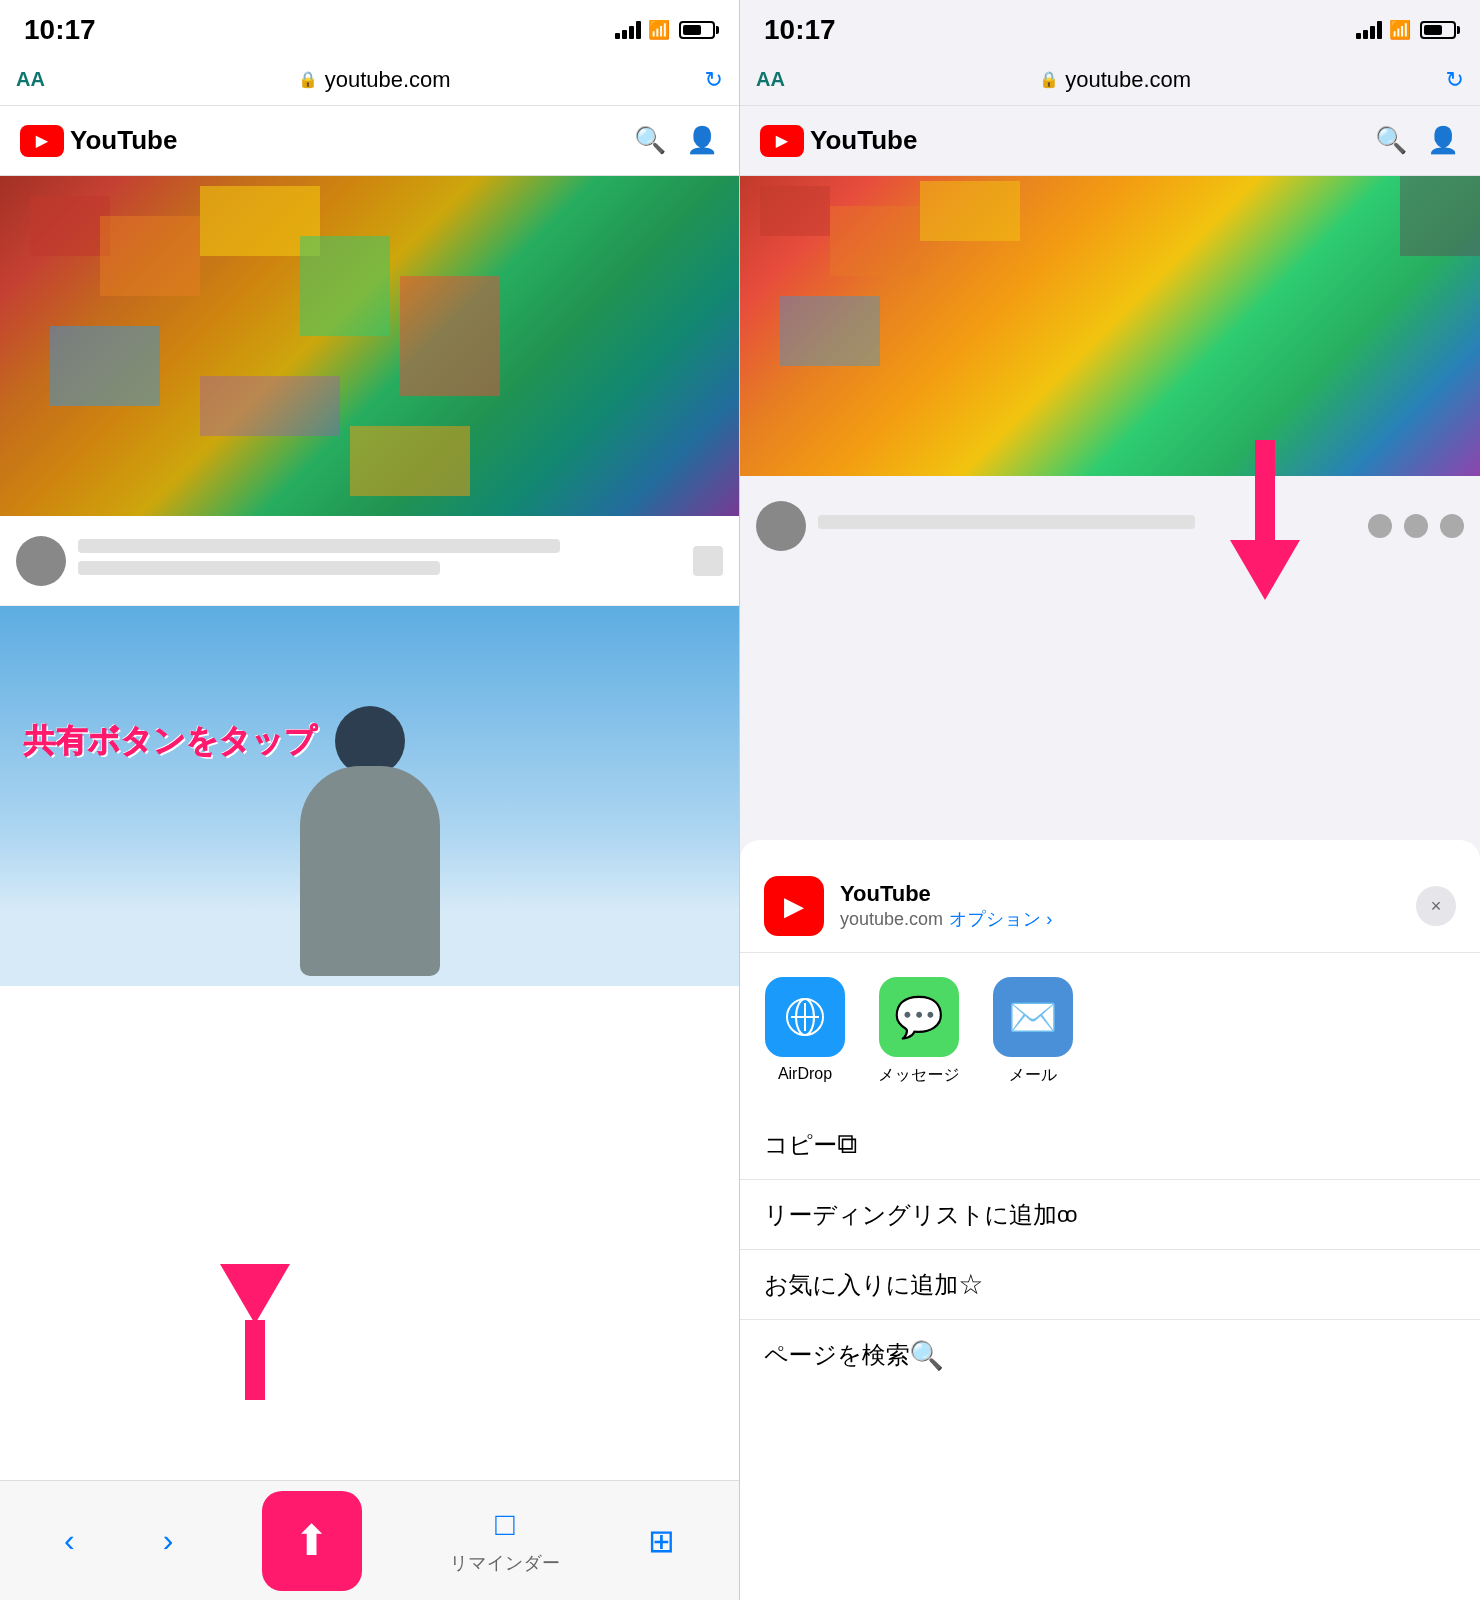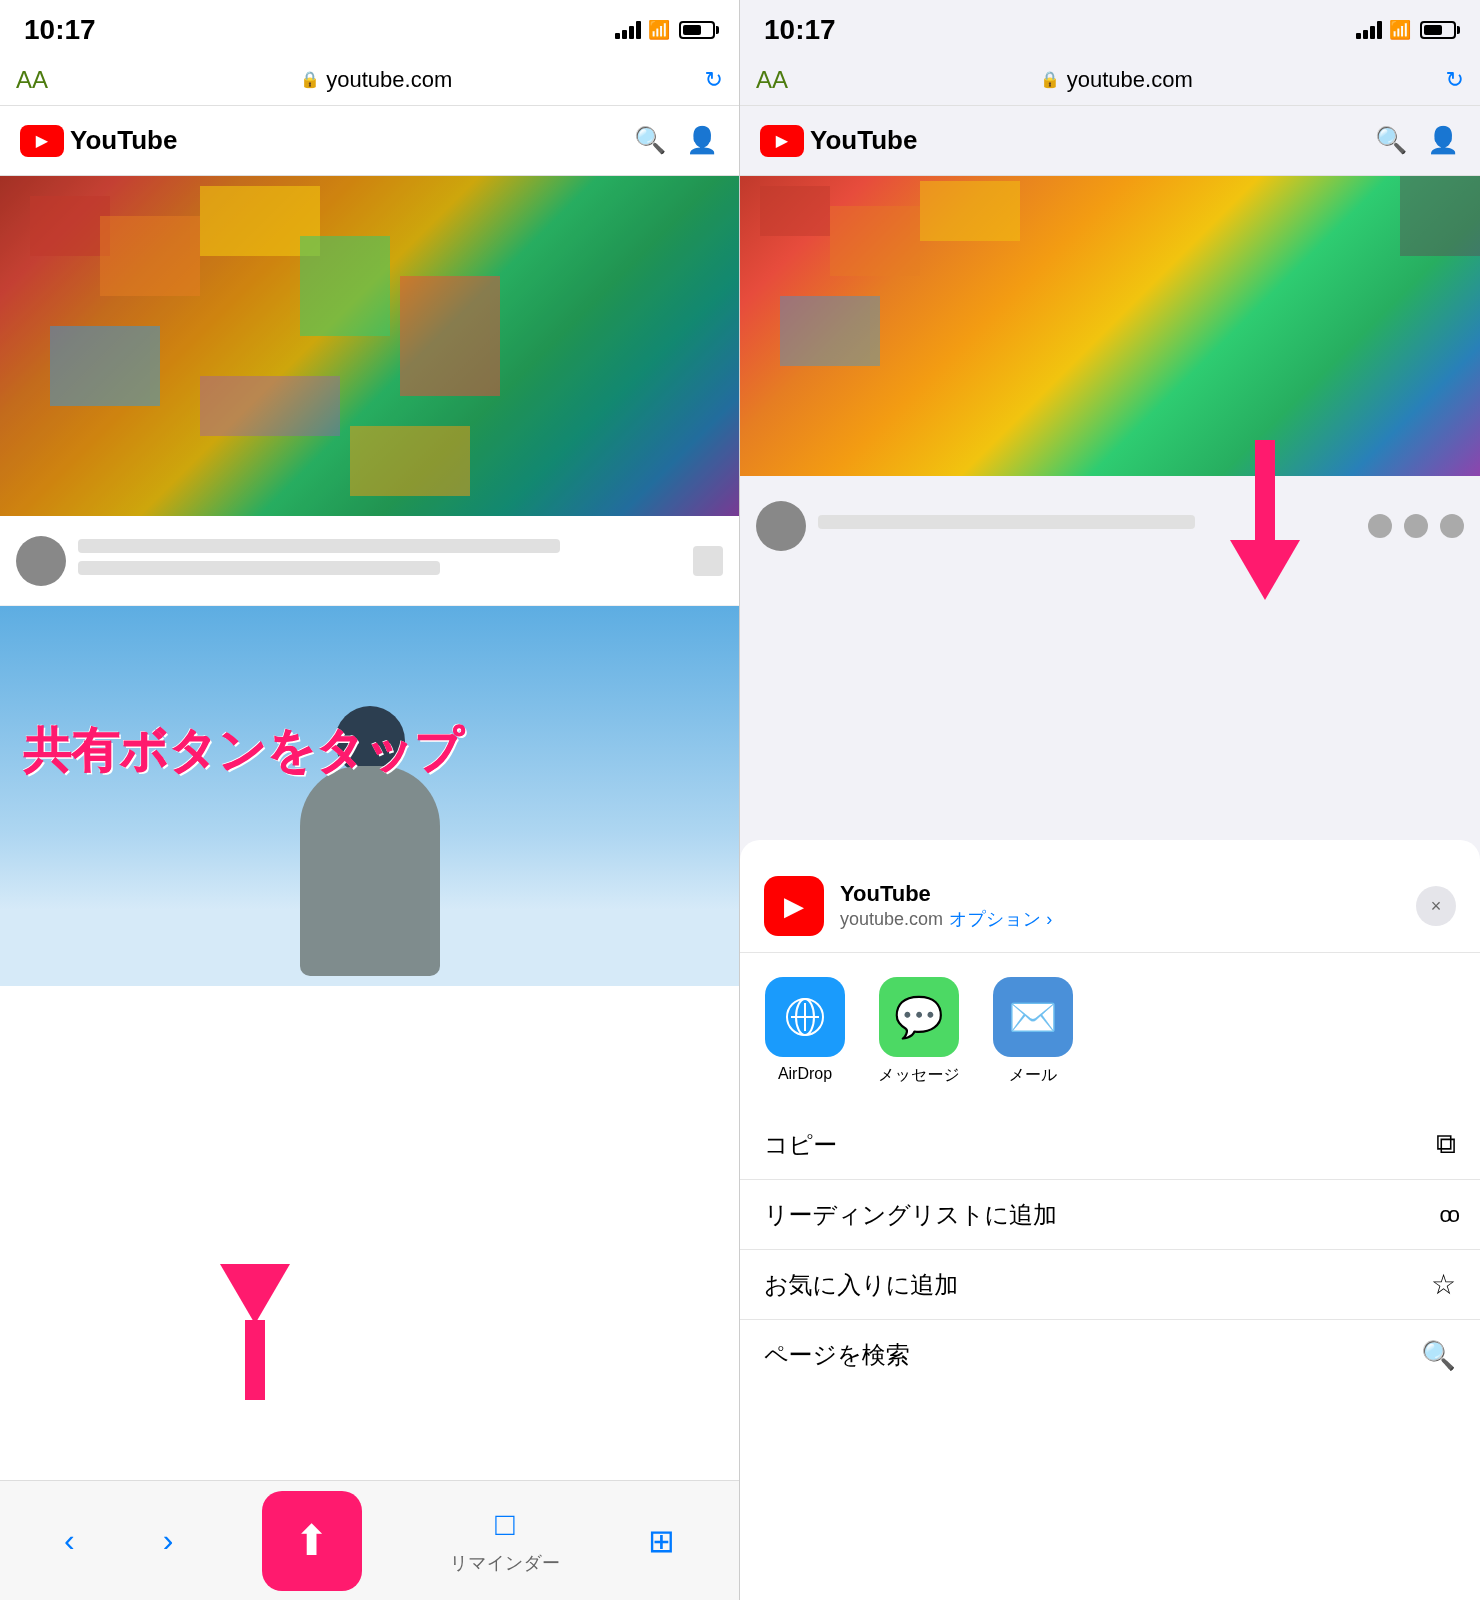--- a/index.html
+++ b/index.html
@@ -102,23 +102,23 @@
     .address-bar {
       display: flex;
       align-items: center;
       padding: 6px 16px;
       background: #fff;
       border-bottom: 1px solid #e0e0e0;
       height: 52px;
       gap: 10px;
     }
     .aa-text {
-      font-size: 24px;
-      color: #4d7c0f;
-      font-weight: 400;
+      font-size: 20px;
+      color: #0f766e;
+      font-weight: 700;
     }
     .url-container {
       flex: 1;
       display: flex;
       align-items: center;
       justify-content: center;
       gap: 6px;
     }
     .lock-icon {
       color: #666;
@@ -362,21 +362,21 @@
     }
     .airdrop-icon { background: #1a9bfc; }
     .messages-icon { background: #4cd964; }
     .mail-icon { background: #4a90d9; }
     .reminders-icon { background: #fff; border: 1px solid #e0e0e0; }
 
     
     .share-menu-item {
       display: flex;
       align-items: center;
-      justify-content: space-between;
+      justify-content: flex-start;
       padding: 0 24px;
       height: 70px;
       border-bottom: 1px solid #e5e5e5;
       background: #fff;
     }
     .share-menu-label {
       font-size: 24px;
       color: #000;
     }
     .share-menu-icon {
@@ -463,21 +463,21 @@
 
   <div class="second-video" style="position:relative;">
     <div style="position:absolute;inset:0;background:linear-gradient(180deg,#5dade2 0%,#85c1e9 30%,#aed6f1 60%,#d6eaf8 80%);"></div>
 
     <div style="position:absolute;bottom:0;left:50%;transform:translateX(-50%);width:160px;height:280px;">
       <div style="width:70px;height:70px;background:#2c3e50;border-radius:50%;margin:0 auto 0;"></div>
       <div style="width:140px;height:210px;background:#7f8c8d;border-radius:60px 60px 10px 10px;margin:-10px auto 0;"></div>
     </div>
   </div>
 
-  <div class="annotation-left" style="position:absolute;left:24px;top:720px;font-size:48px;font-weight:900;color:#ff1a6e;line-height:1.25;z-index:20;-webkit-text-stroke:1px #ff1a6e;">
+  <div class="annotation-left" style="position:absolute;left:24px;top:720px;font-size:32px;font-weight:900;color:#ff1a6e;line-height:1.25;z-index:20;-webkit-text-stroke:1px #ff1a6e;">
     <span>共有ボタンをタップ</span>
   </div>
 
   <div style="position:absolute;left:220px;bottom:200px;z-index:30;">
     <div style="width:0;height:0;border-left:35px solid transparent;border-right:35px solid transparent;border-top:60px solid #ff1a6e;"></div>
     <div style="width:20px;height:80px;background:#ff1a6e;margin:0 auto;margin-top:-4px;"></div>
   </div>
 
   <div class="bottom-toolbar">
     <span class="nav-arrow">‹</span>

